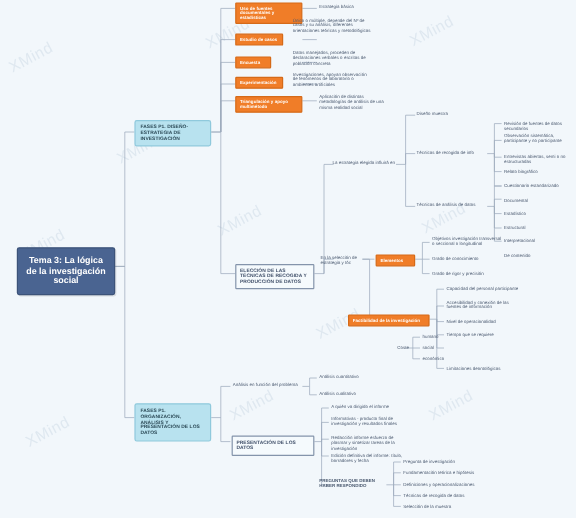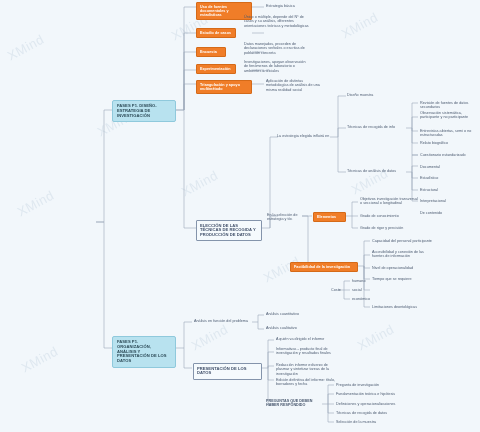--- a/index.html
+++ b/index.html
@@ -177,20 +177,21 @@
     <path d="M268 368 L268 380 L274 380"></path>
     <path d="M268 368 L268 404 L274 404"></path>
 
     <path d="M322 404 L328 404 L328 385 L334 385"></path>
     <path d="M328 404 L328 394 L334 394"></path>
     <path d="M328 404 L328 404 L334 404"></path>
     <path d="M328 404 L328 413 L334 413"></path>
     <path d="M328 404 L328 422 L334 422"></path>
   </svg>
 
+  <div class="node root" style="left:14px;top:206px;width:82px;">Tema 3: La lógica de la investigación social</div>
 
   <div class="node phase" style="left:112px;top:100px;width:64px;">FASES P1. DISEÑO-ESTRATEGIA DE INVESTIGACIÓN</div>
 
   <div class="node phase" style="left:112px;top:336px;width:64px;">FASES P1. ORGANIZACIÓN, ANÁLISIS Y PRESENTACIÓN DE LOS DATOS</div>
 
   <div class="node hl" style="left:196px;top:2px;width:56px;">Uso de fuentes documentales y estadísticas</div>
   <div class="node leaf" style="left:265px;top:3px;width:60px;">Estrategia básica</div>
 
   <div class="node hl" style="left:196px;top:28px;width:40px;">Estudio de casos</div>
   <div class="node leaf" style="left:243px;top:14px;width:68px;">Único o múltiple, depende del Nº de casos y su análisis, diferentes orientaciones teóricas y metodológicas</div>

